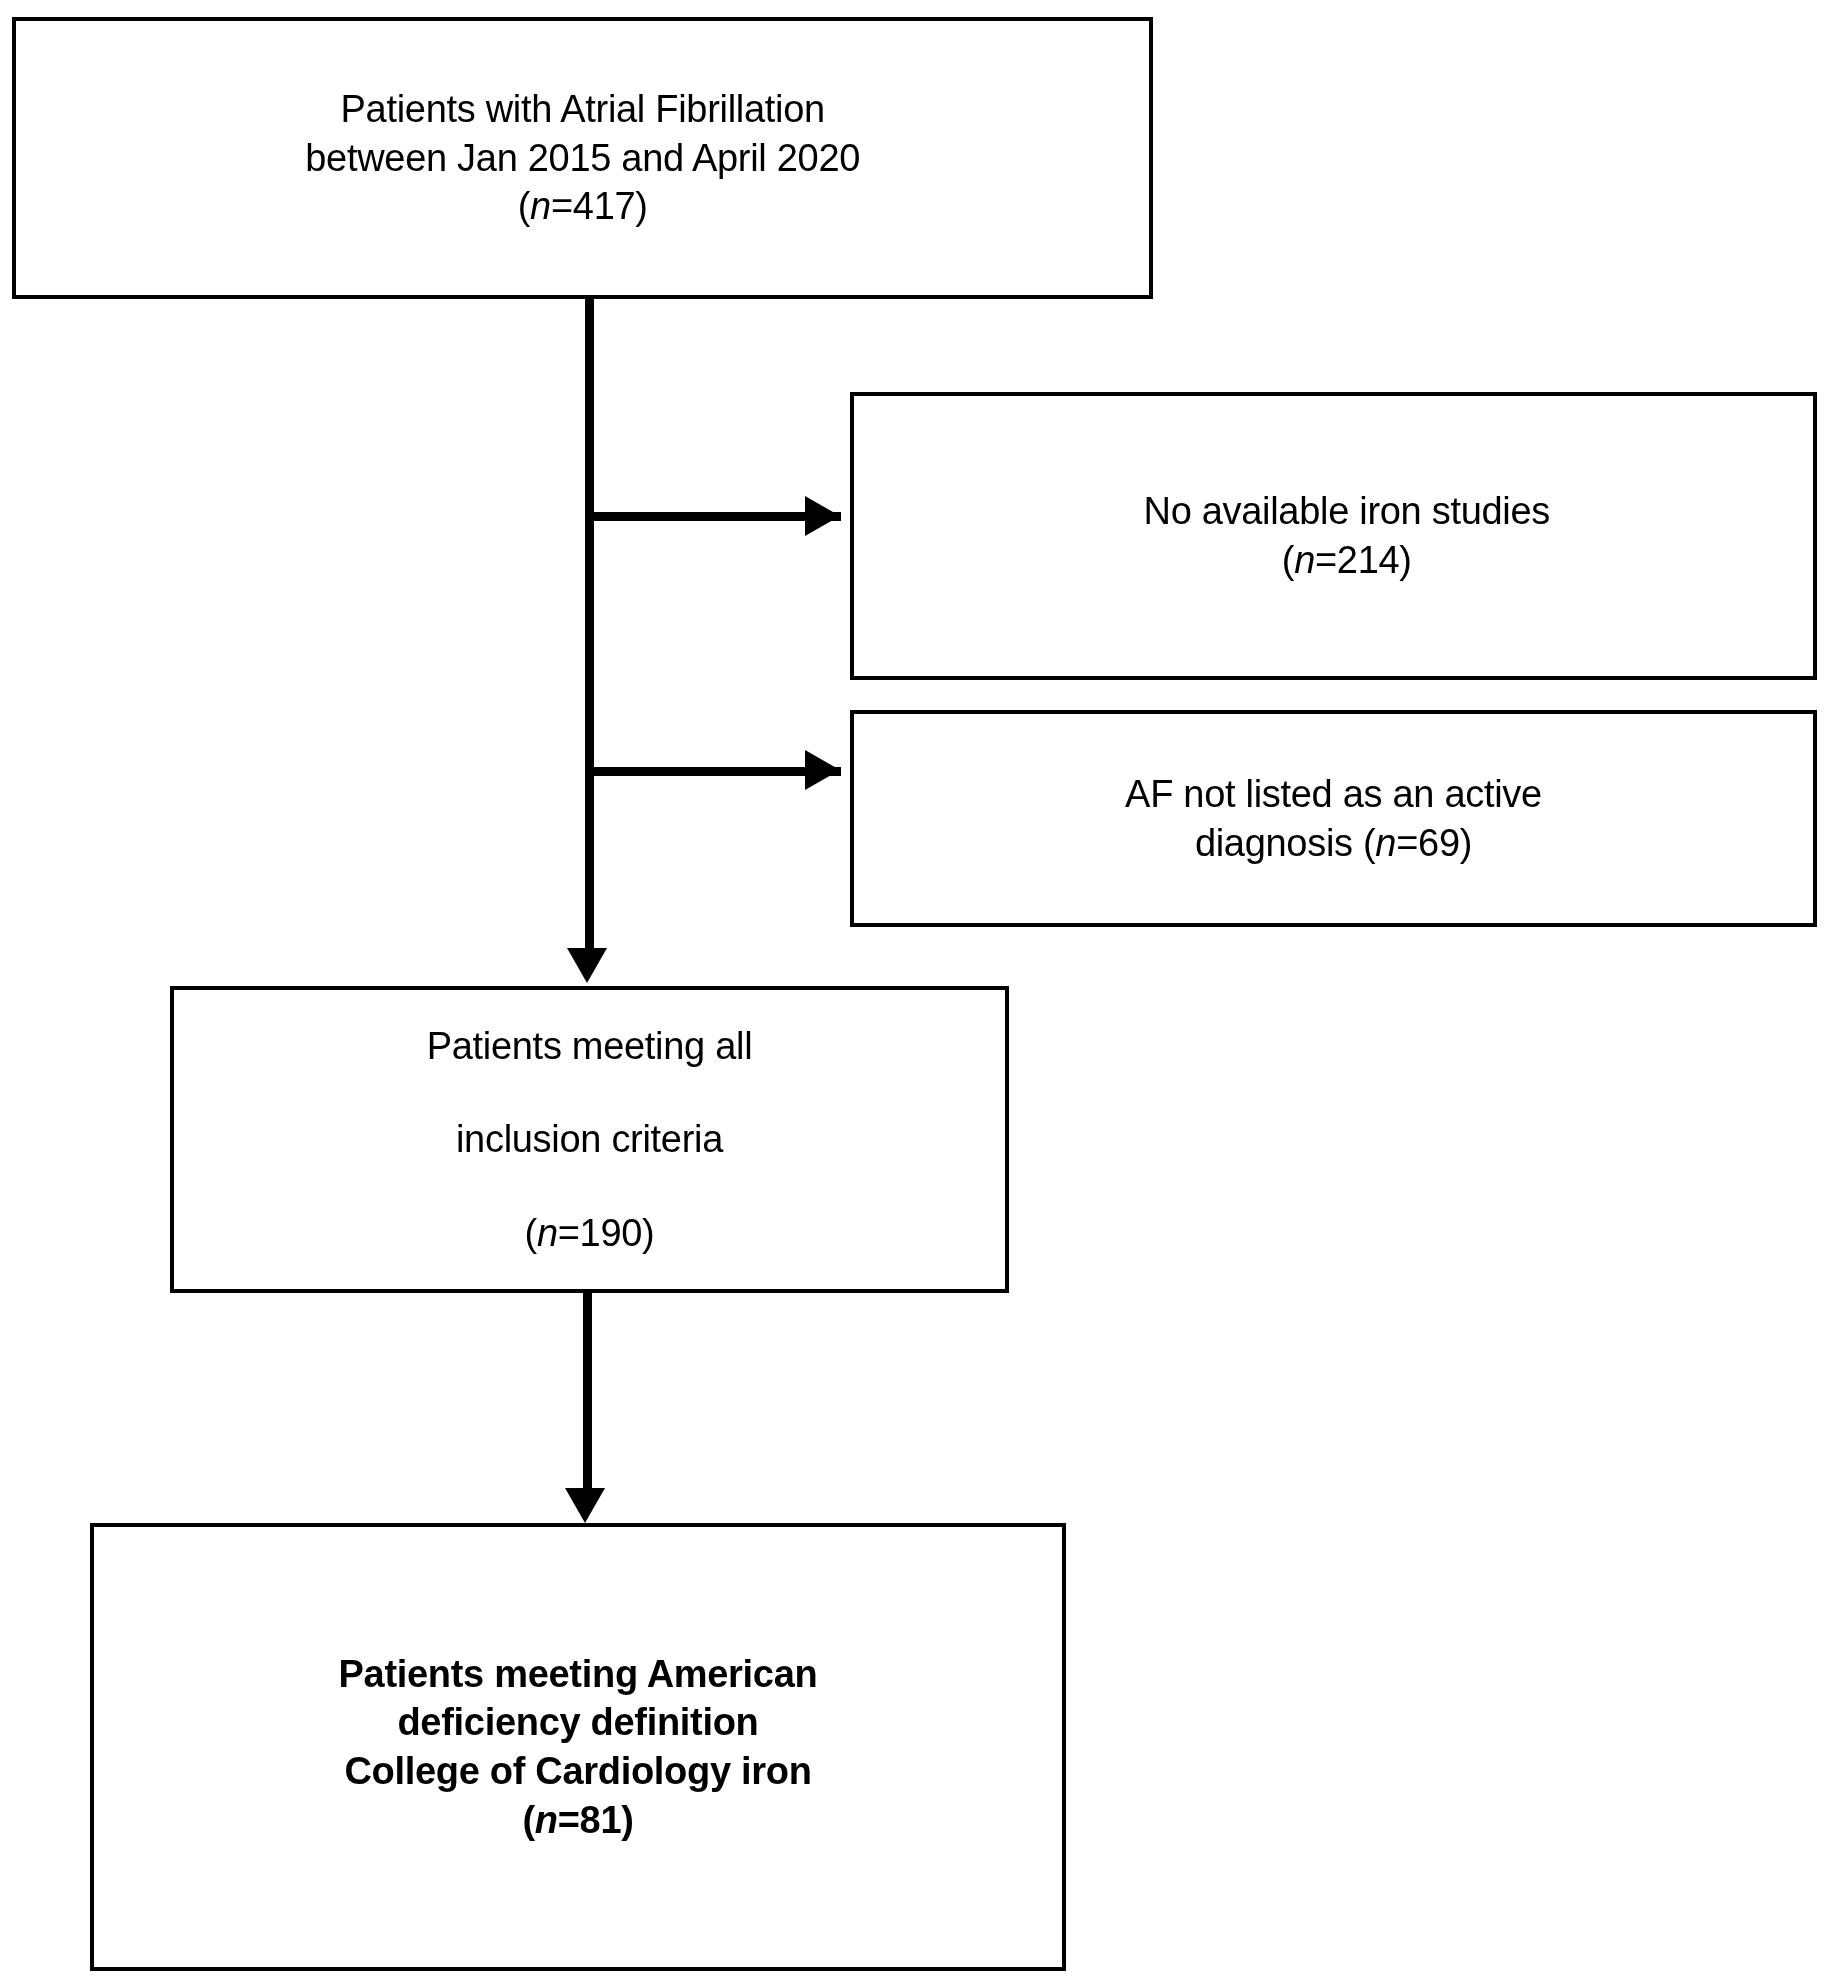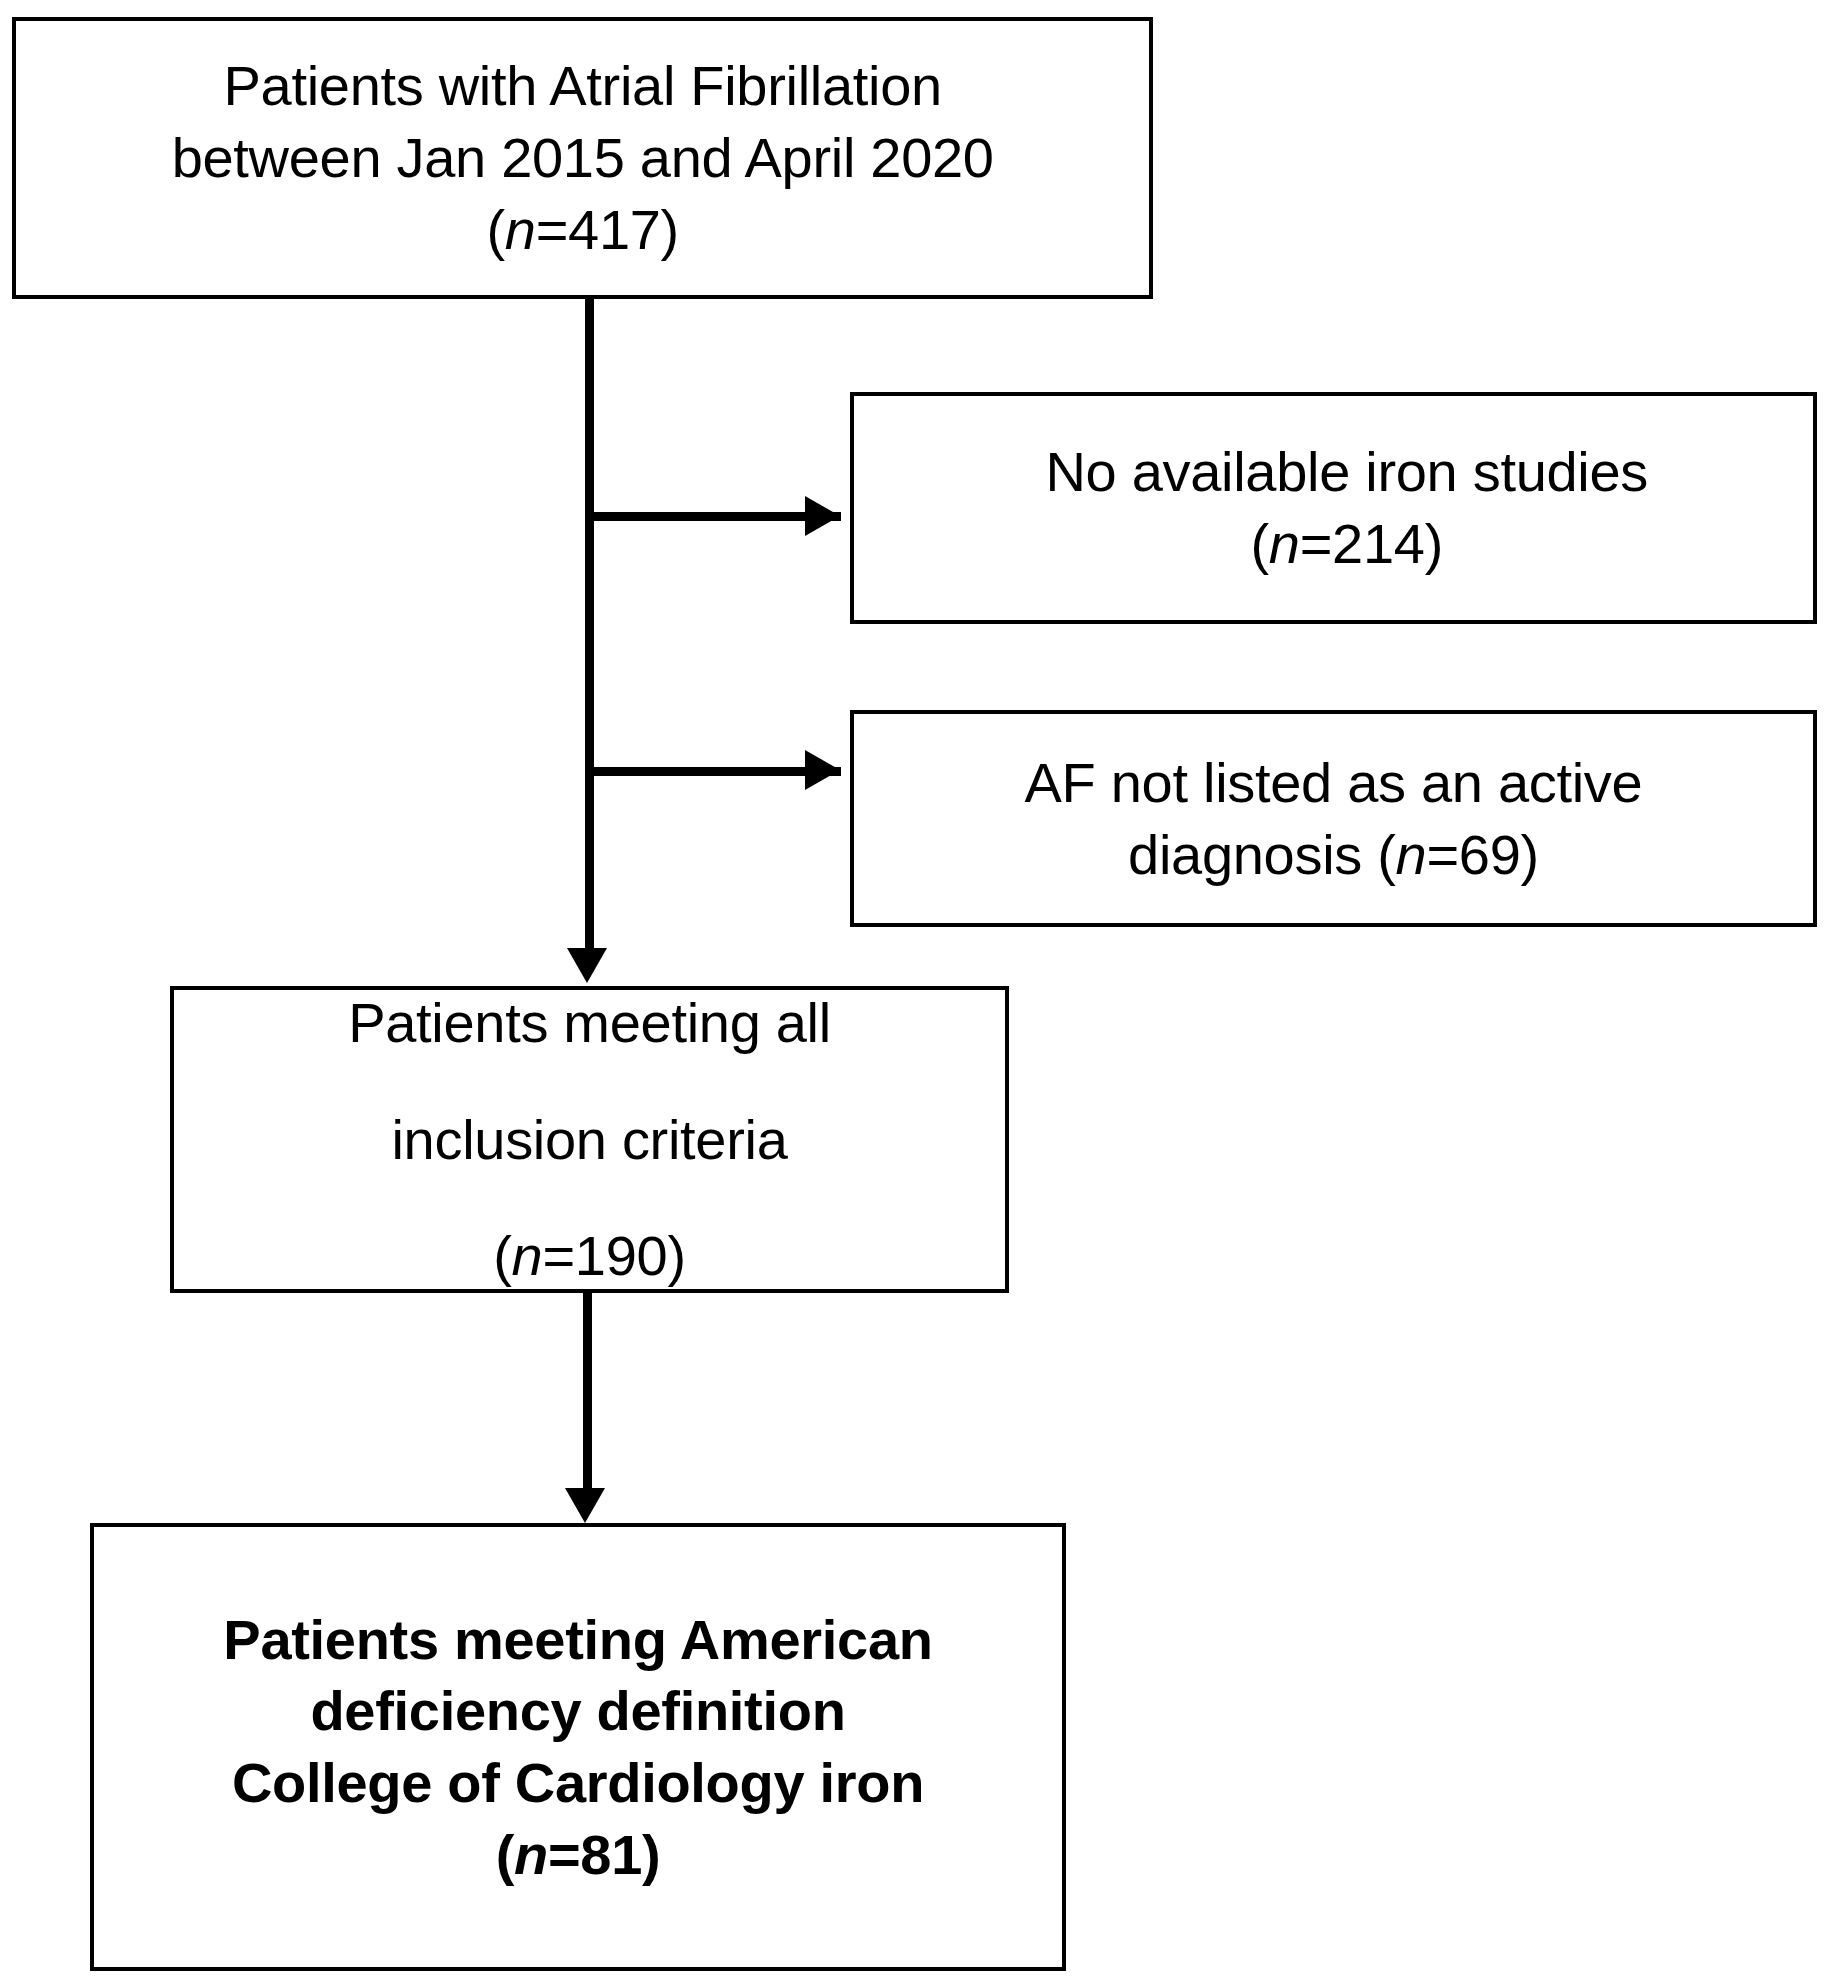--- a/index.html
+++ b/index.html
@@ -20,40 +20,40 @@
     position: absolute;
     box-sizing: border-box;
     background: #ffffff;
     border: 4.7px solid #000000;
     display: flex;
     flex-direction: column;
     align-items: center;
     justify-content: center;
     text-align: center;
     color: #000000;
-    font-size: 56px;
+    font-size: 38px;
     line-height: 1.28;
     letter-spacing: -0.3px;
     padding: 4.1px 9.5px;
   }
   .node .line {
     display: block;
     white-space: nowrap;
   }
   .node .nval {
     display: block;
     white-space: nowrap;
   }
   .ital {
     font-style: italic;
   }
 
   
   #node-cohort      { left: 12.2px;   top: 17px;   width: 1141px; height: 282px; }
-  #node-no-iron     { left: 850px; top: 392px;  width: 967px; height: 232px; padding-left: 36px; }
+  #node-no-iron     { left: 850px; top: 392px;  width: 967px; height: 288px; padding-left: 36px; }
   #node-af-inactive { left: 850px; top: 710px;  width: 967px; height: 217px; }
   #node-inclusion   { left: 170px;  top: 986px; width: 839px; height: 307px; gap: 45px; }
   #node-acc-def     { left: 90px;  top: 1523px; width: 976px; height: 448px; font-weight: bold; }
 
   
   .vline {
     position: absolute;
     background: #000000;
   }
   .hline {

